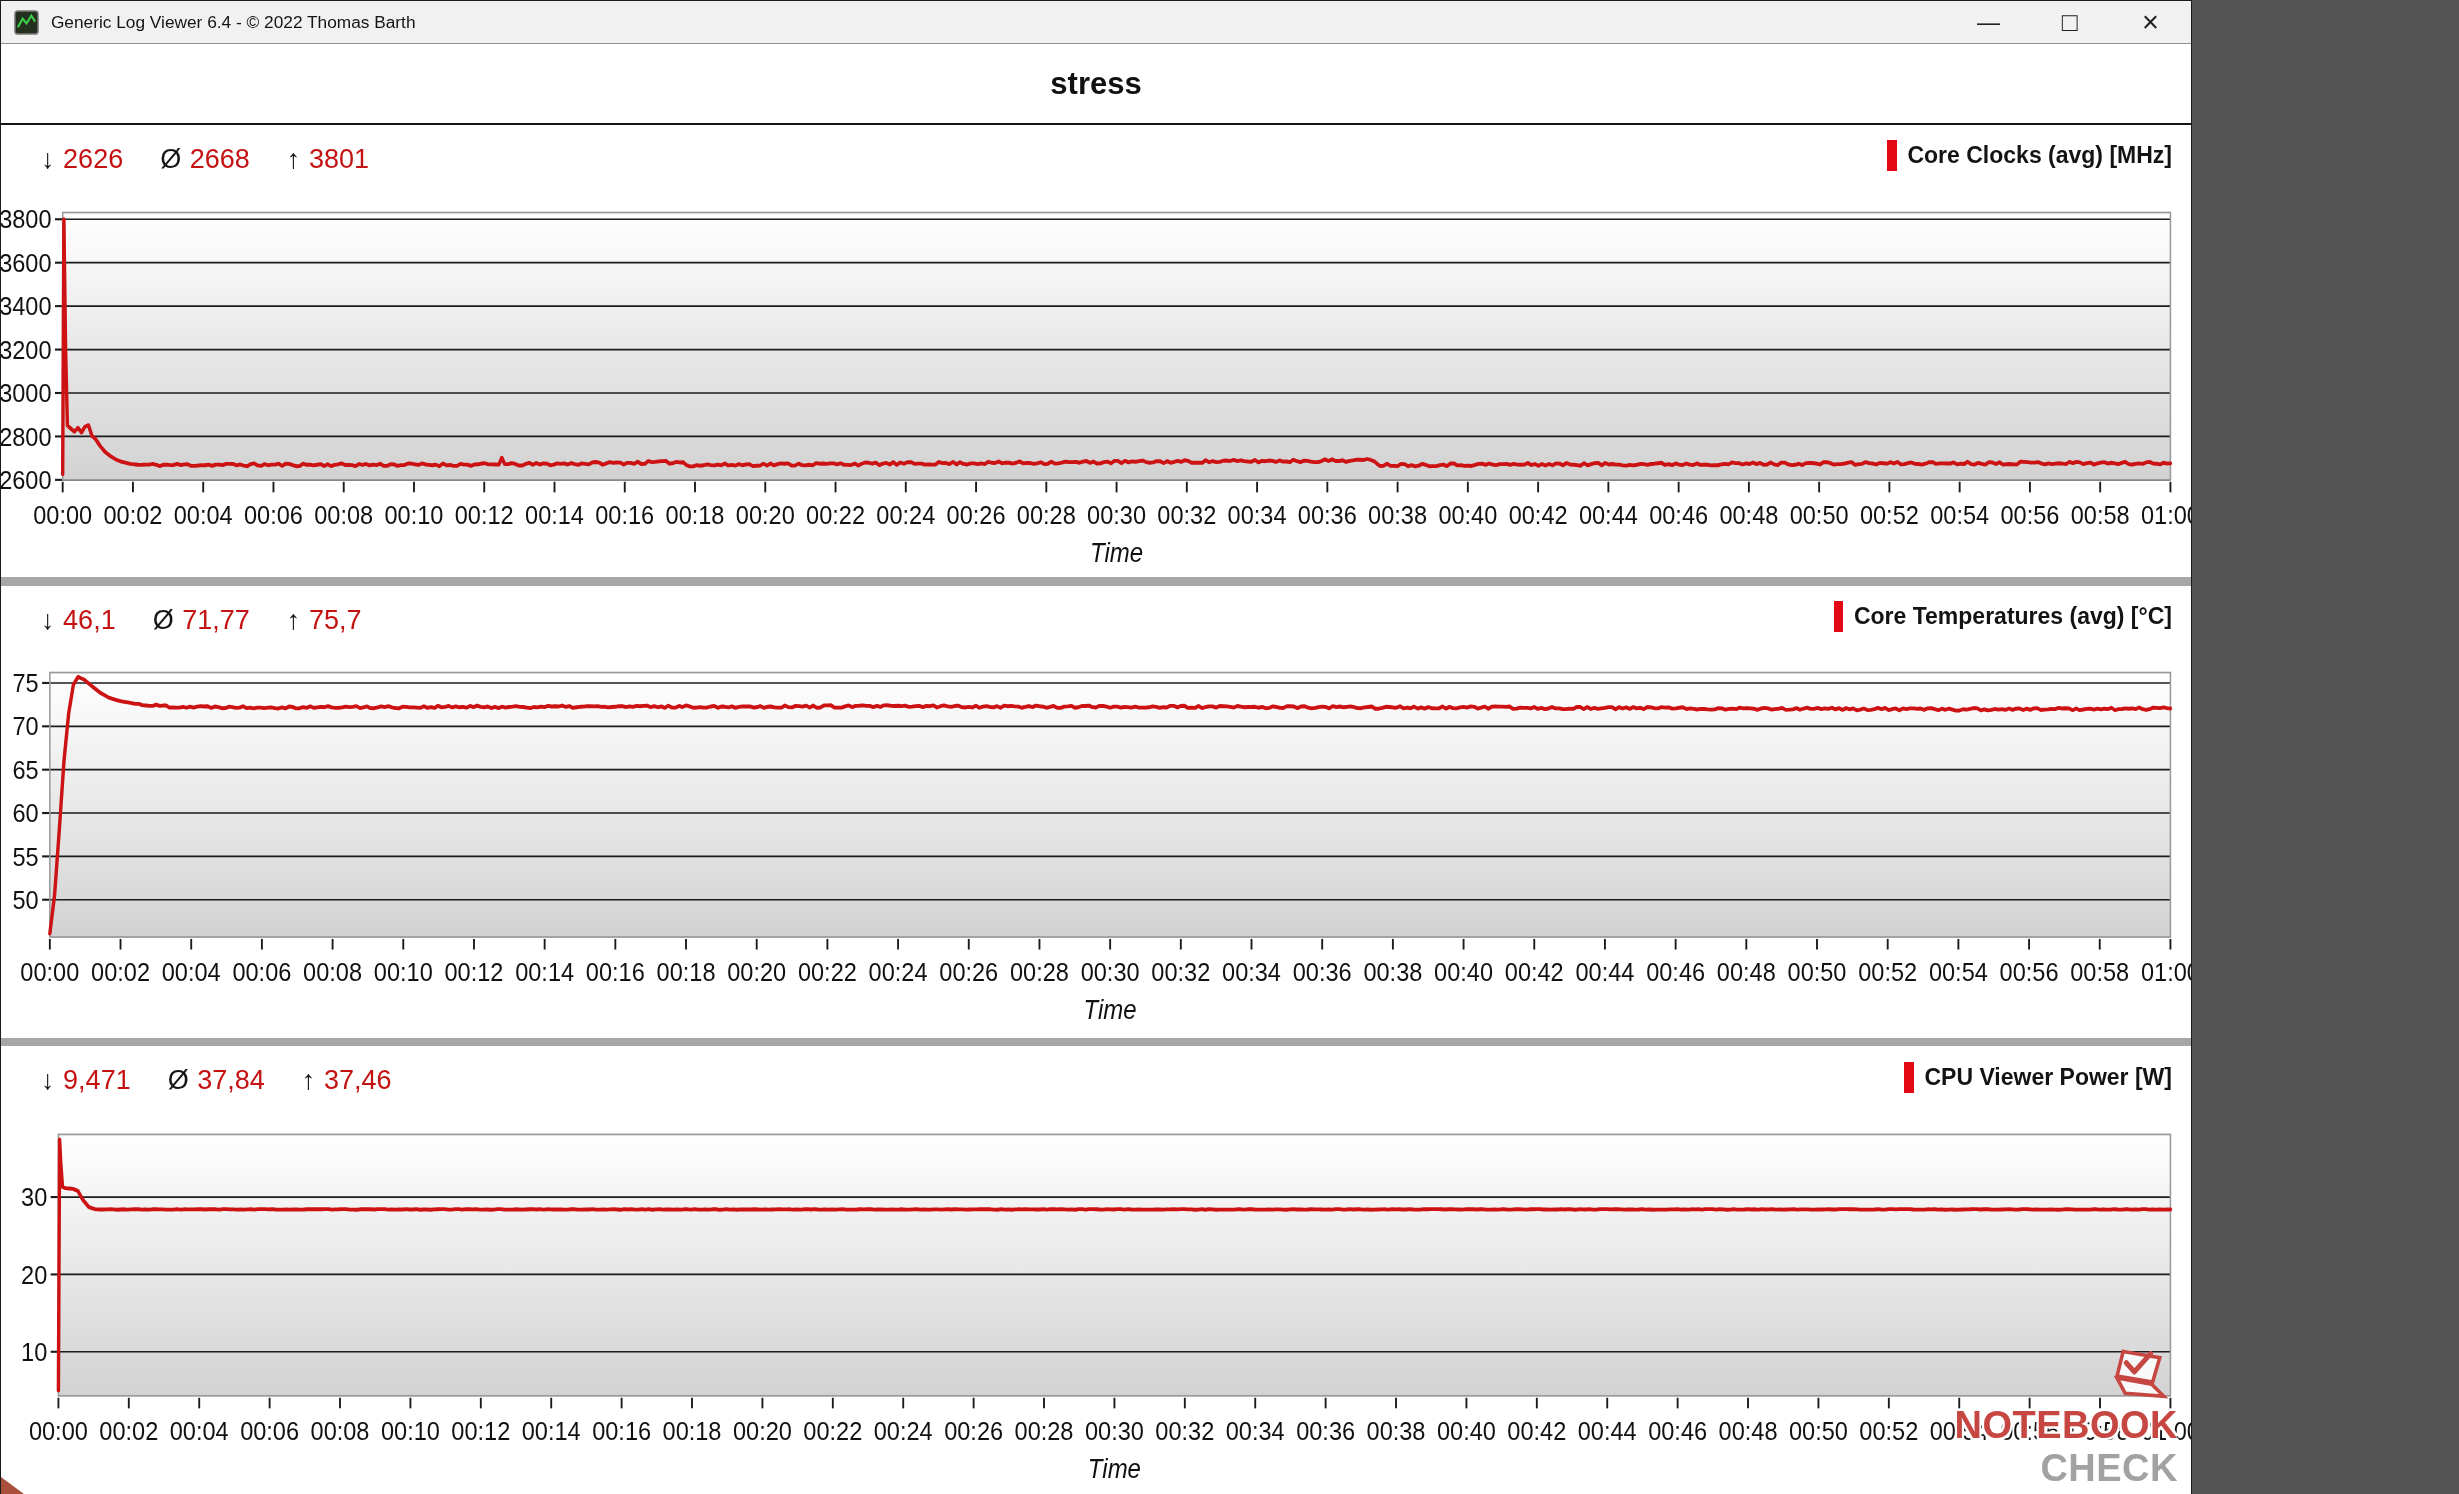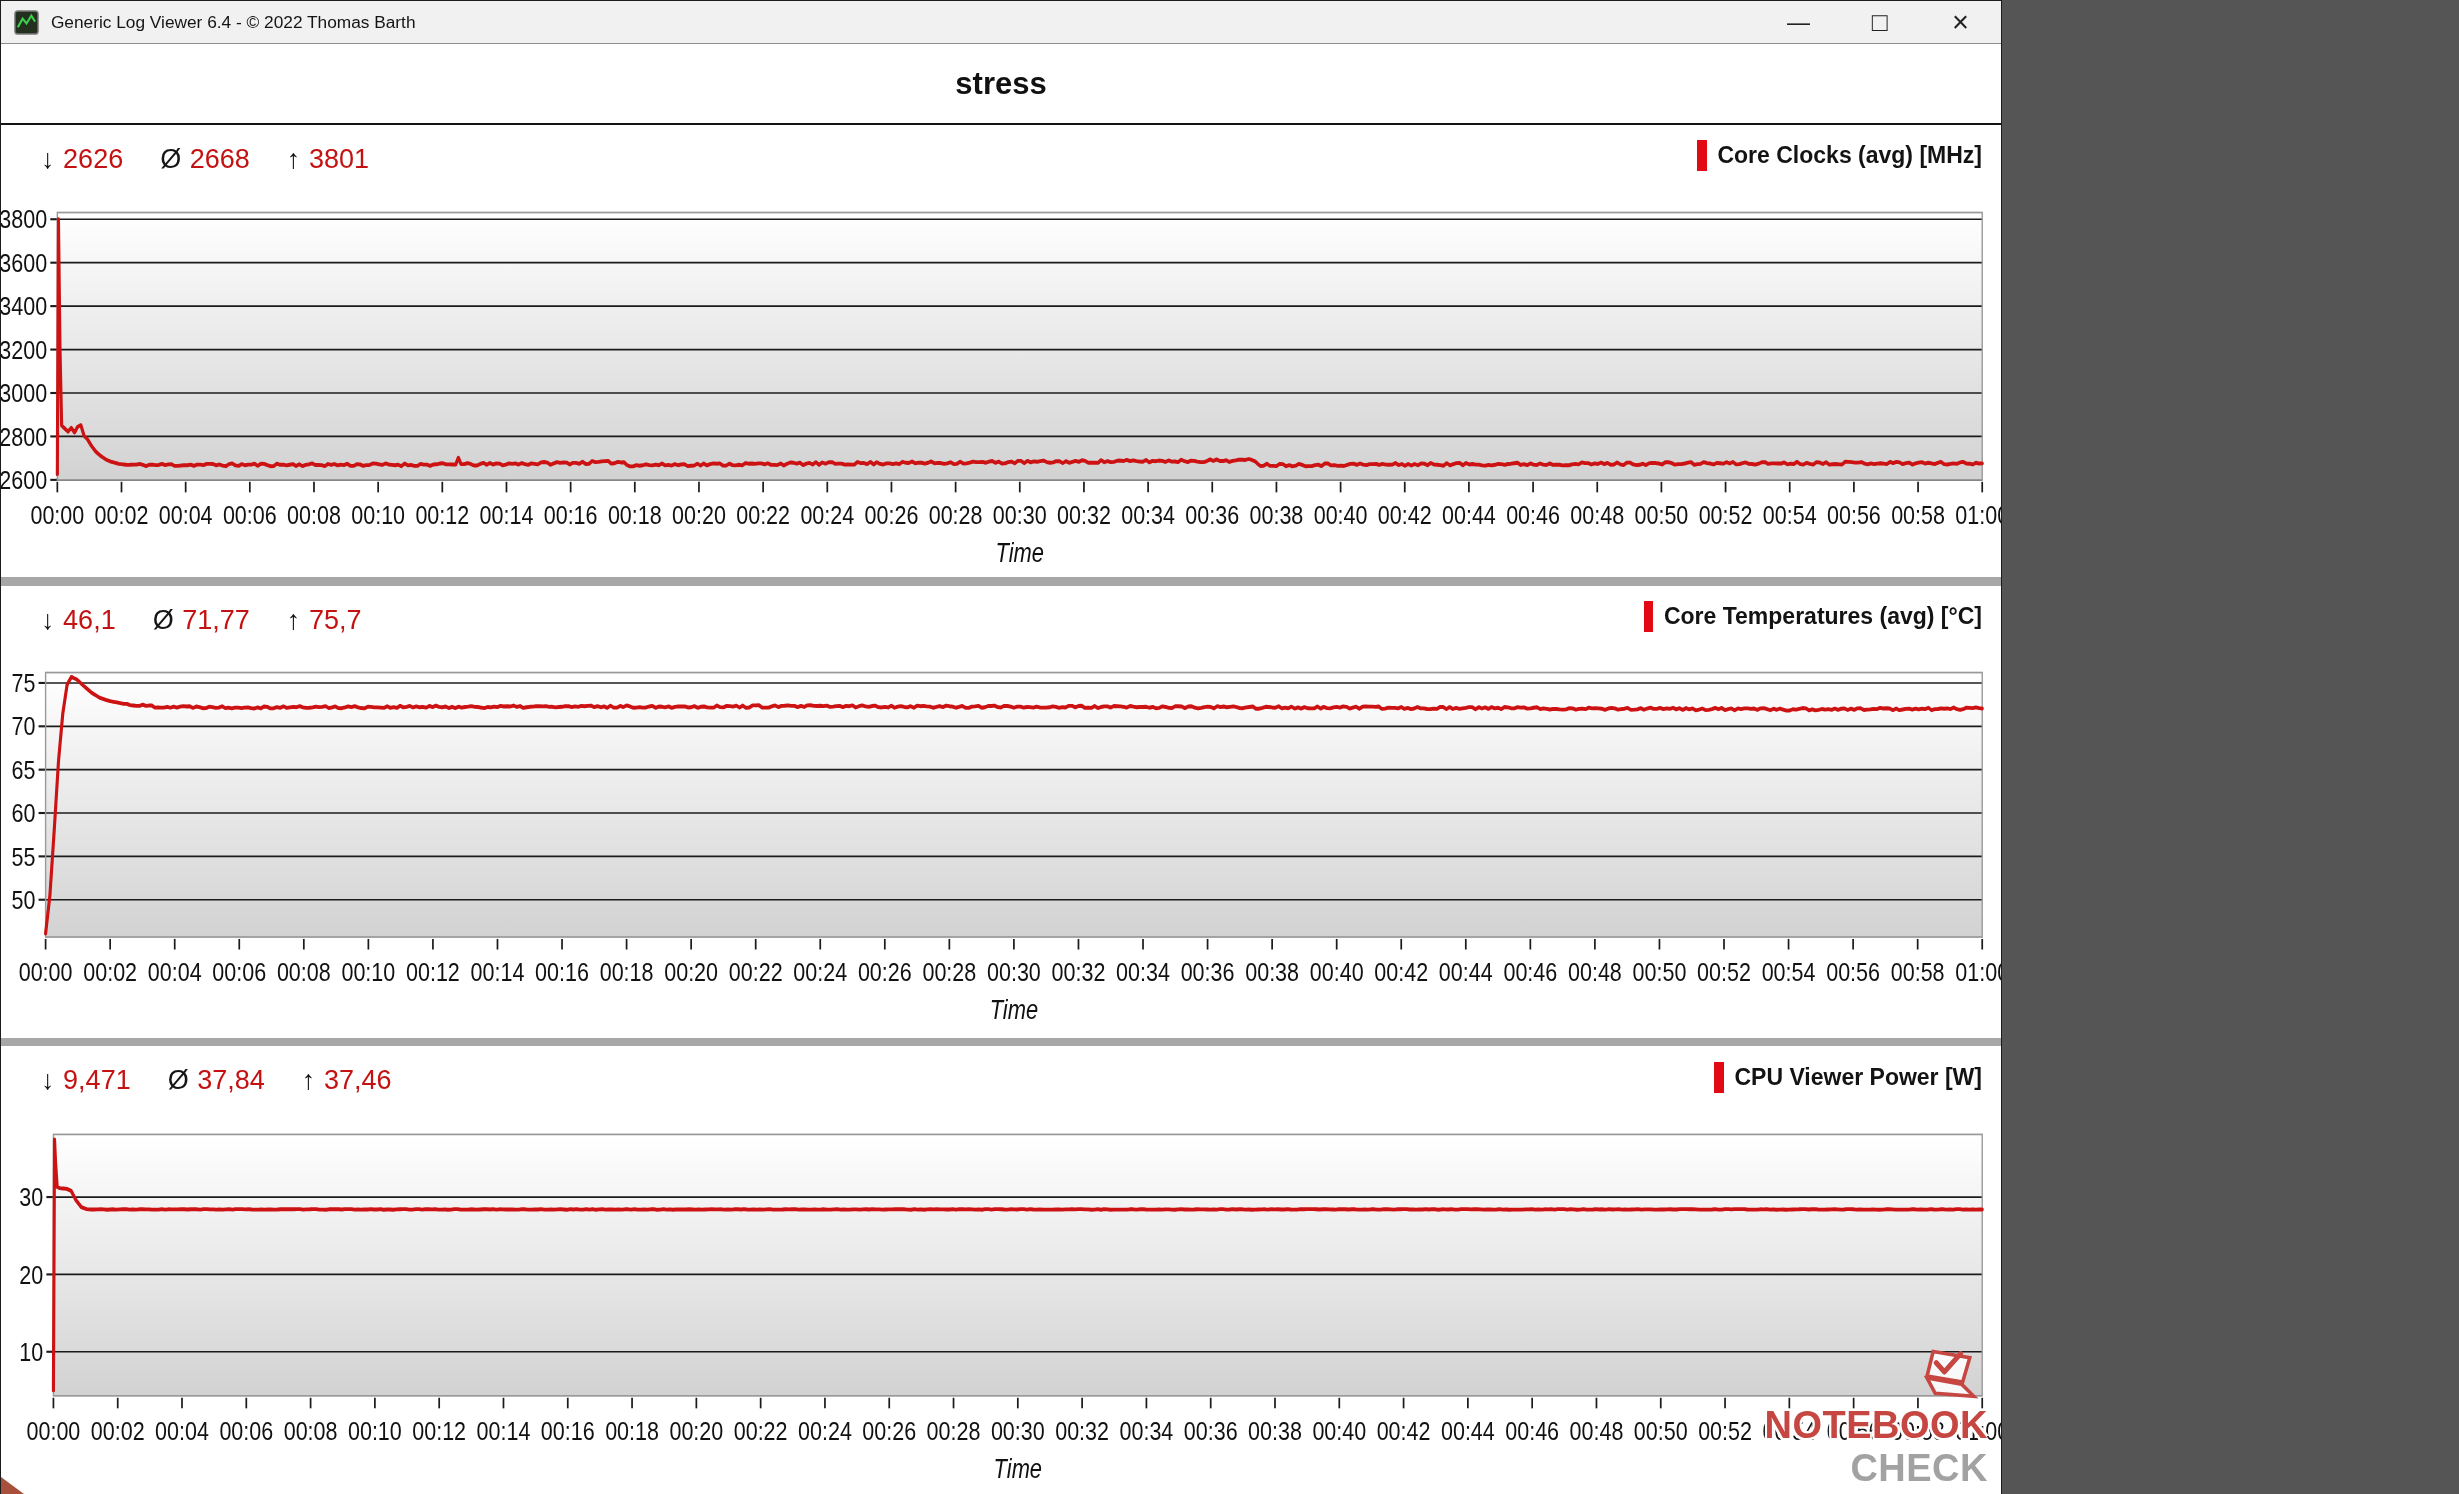--- a/index.html
+++ b/index.html
@@ -1,17 +1,17 @@
 <!DOCTYPE html>
 <html><head>
 <meta charset="utf-8">
 <style>
   html,body{margin:0;padding:0;background:#555;}
   #screen{
-    position:relative;width:2002px;height:1495px;background:#ffffff;
+    position:relative;width:2192px;height:1495px;background:#ffffff;
     box-sizing:border-box;border:1.9px solid #1c1c1c;overflow:hidden;
     font-family:"Liberation Sans","DejaVu Sans",sans-serif;color:#111;
   }
   
   .titlebar{height:42px;background:#f1f1f1;border-bottom:1.9px solid #8f8f8f;
     display:flex;align-items:center;padding-left:13.4px;box-sizing:content-box;}
   .app-icon{width:25px;height:25px;margin-right:11.5px;flex:0 0 auto;}
   .titlebar-text{font-size:17.3px;color:#151515;}
   .win-controls{margin-left:auto;display:flex;height:100%;}
   .win-btn{width:81px;height:100%;display:flex;align-items:center;justify-content:center;

